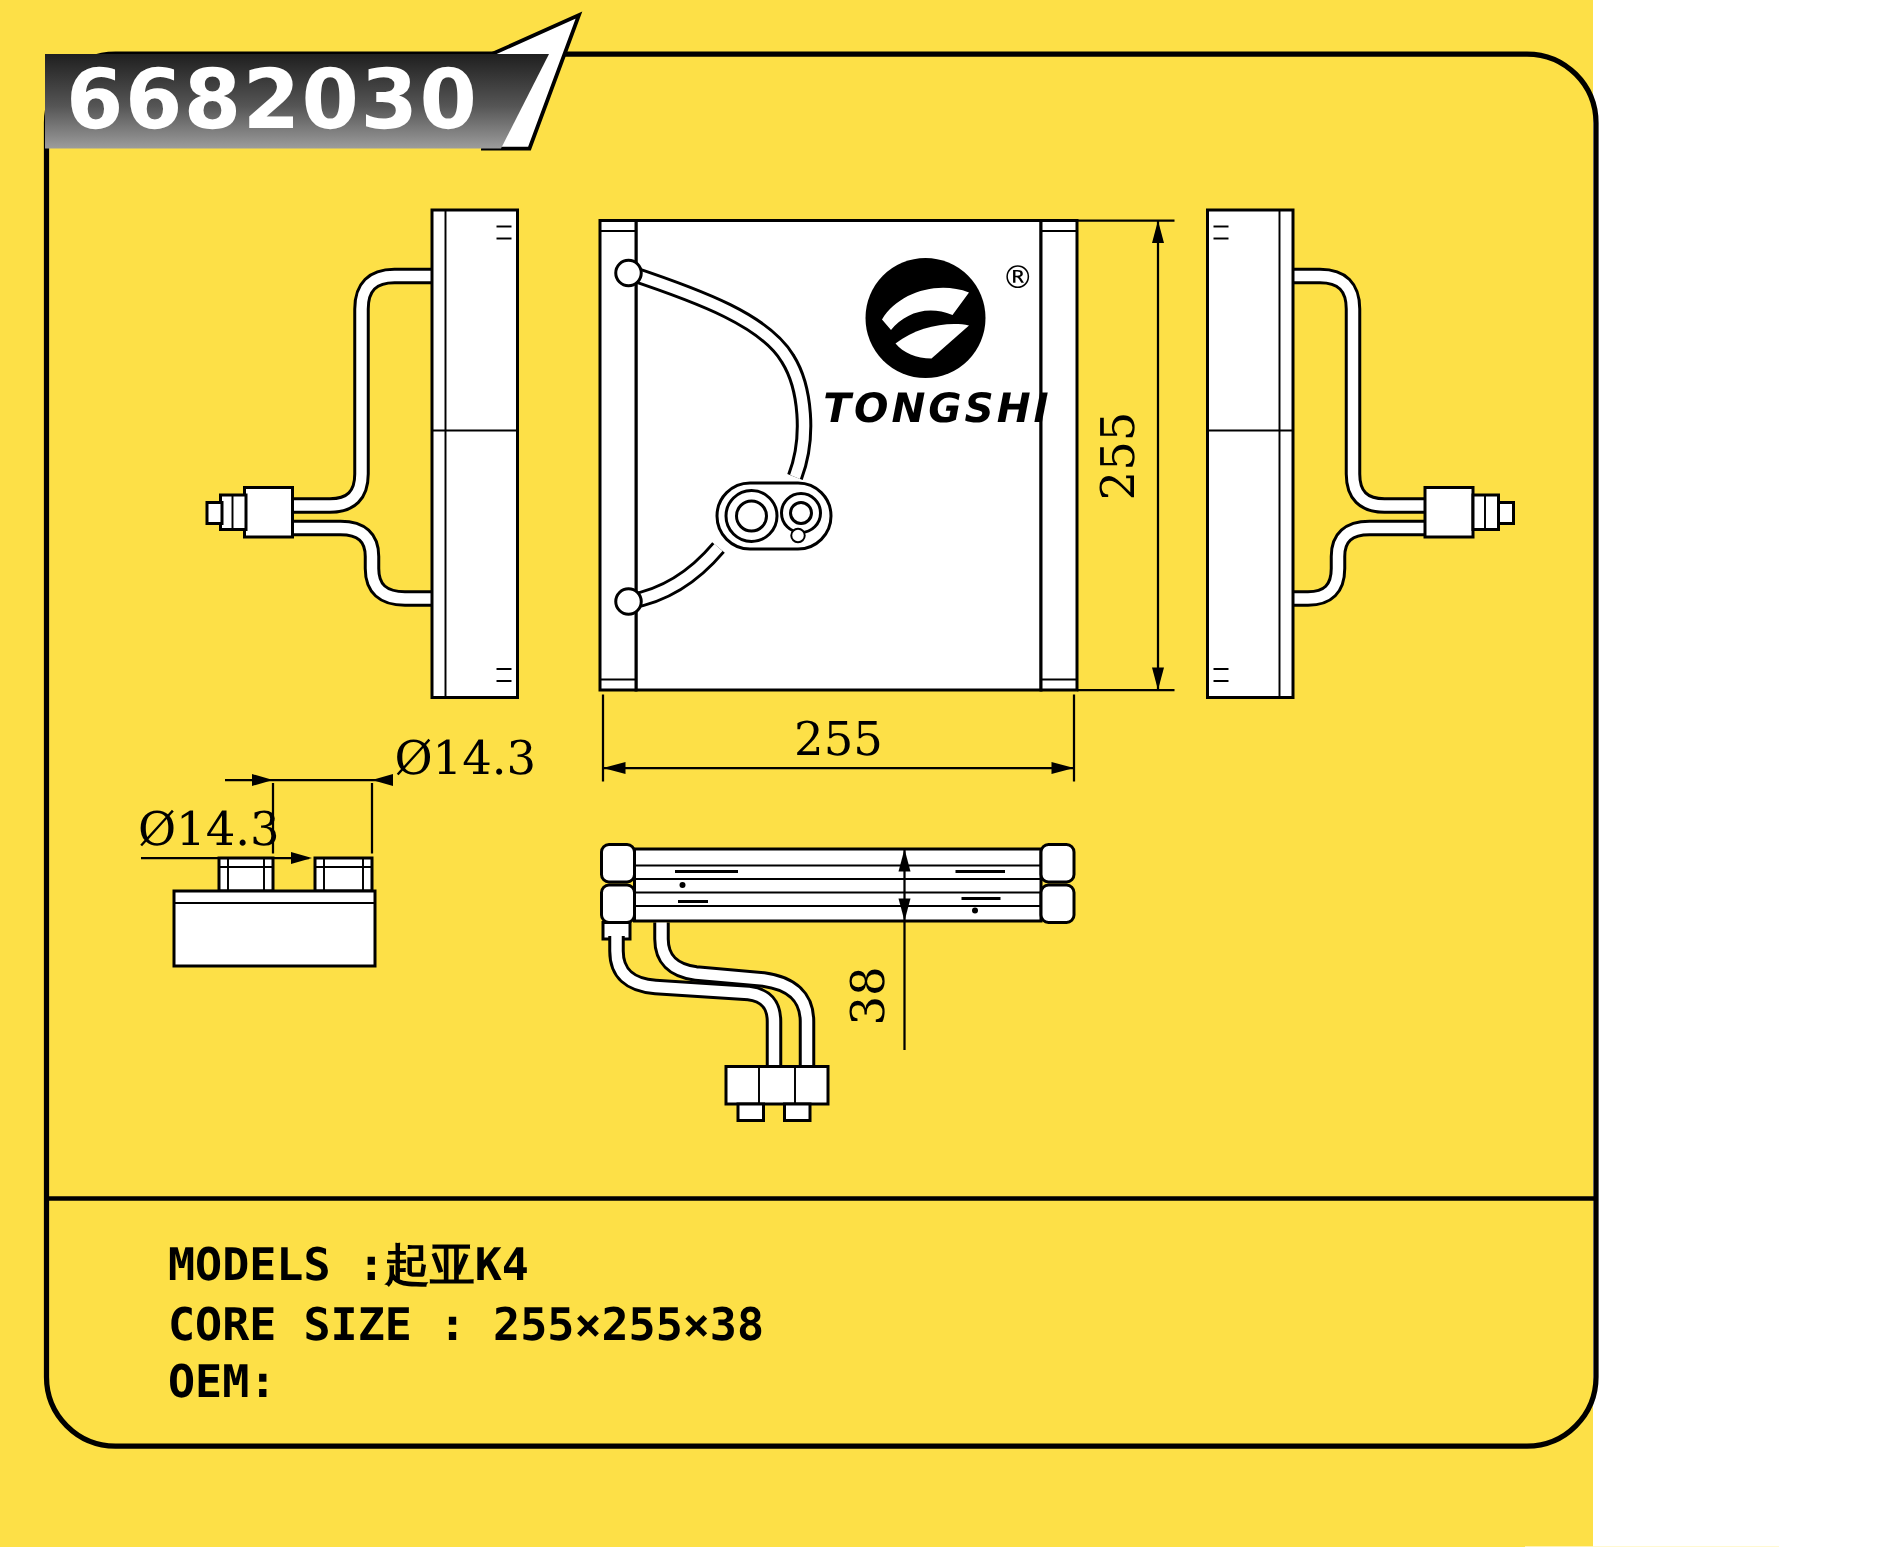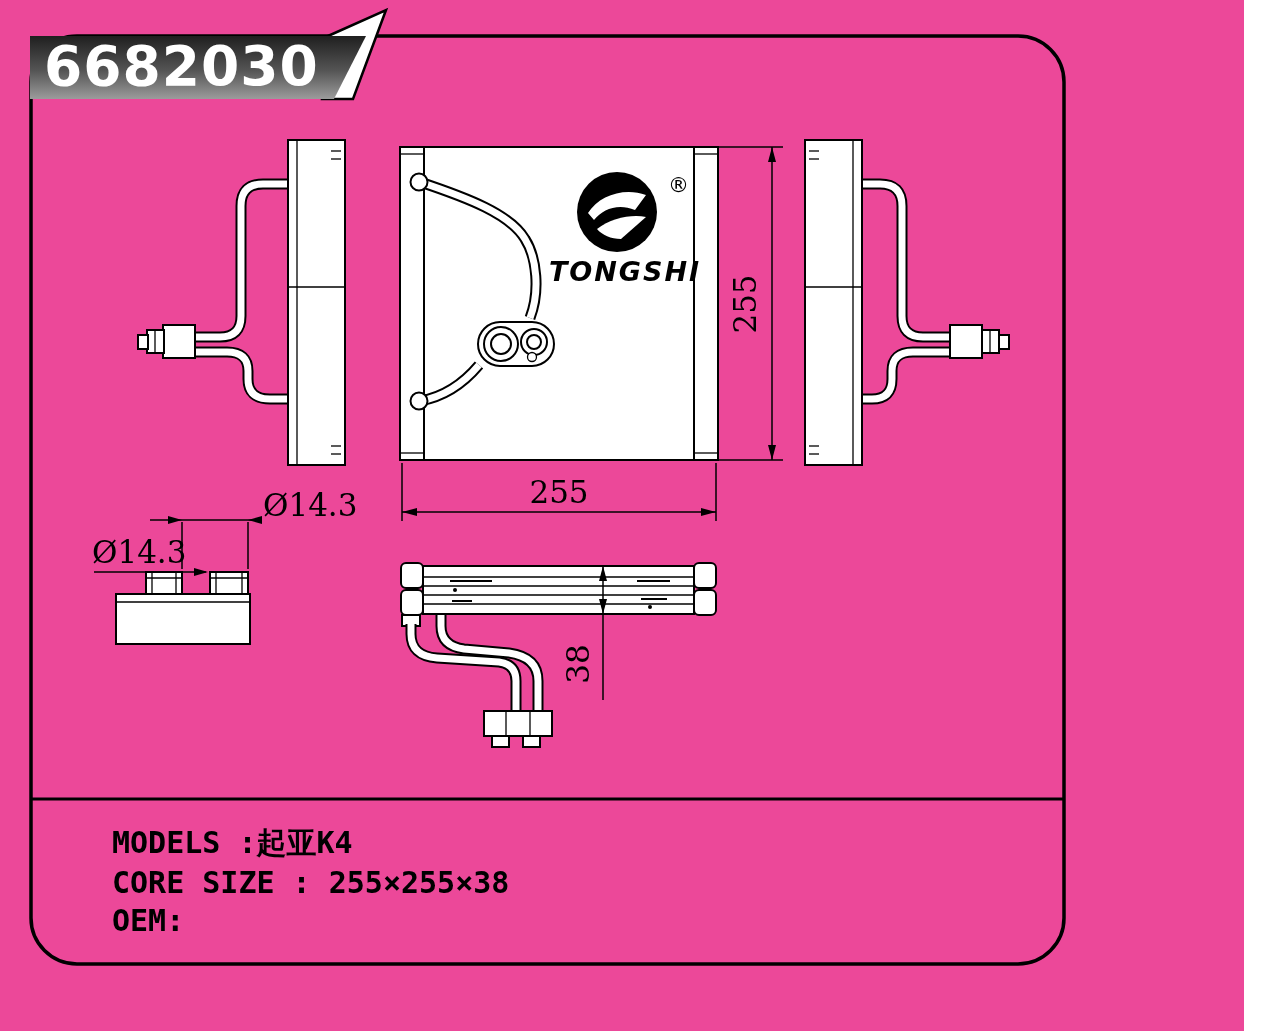--- a/index.html
+++ b/index.html
@@ -1,16 +1,16 @@
 <!DOCTYPE html>
 <html><head>
 <meta charset="utf-8">
 <style>
   html,body{margin:0;padding:0;background:#fff;}
-  .stage{position:relative;width:1244px;height:1031px;background:#ec4899;}
+  .stage{position:relative;width:1062px;height:1031px;background:#fde047;}
   svg{display:block;}
   .ln{stroke:#000;stroke-width:2;fill:none;}
   .ln-thin{stroke:#000;stroke-width:1.3;fill:none;}
   .fill-w{fill:#fff;}
   .tube-o{stroke:#000;stroke-width:11;fill:none;stroke-linejoin:round;}
   .tube-i{stroke:#fff;stroke-width:7;fill:none;stroke-linejoin:round;}
   .dim{stroke:#000;stroke-width:1.5;fill:none;}
   .arrow{fill:#000;stroke:none;}
   .dim-text{font-family:"DejaVu Serif","Liberation Serif",serif;font-size:31px;fill:#000;}
   .banner-text{font-family:"DejaVu Sans","Liberation Sans",sans-serif;font-weight:bold;font-size:55px;fill:#fff;letter-spacing:1px;}

